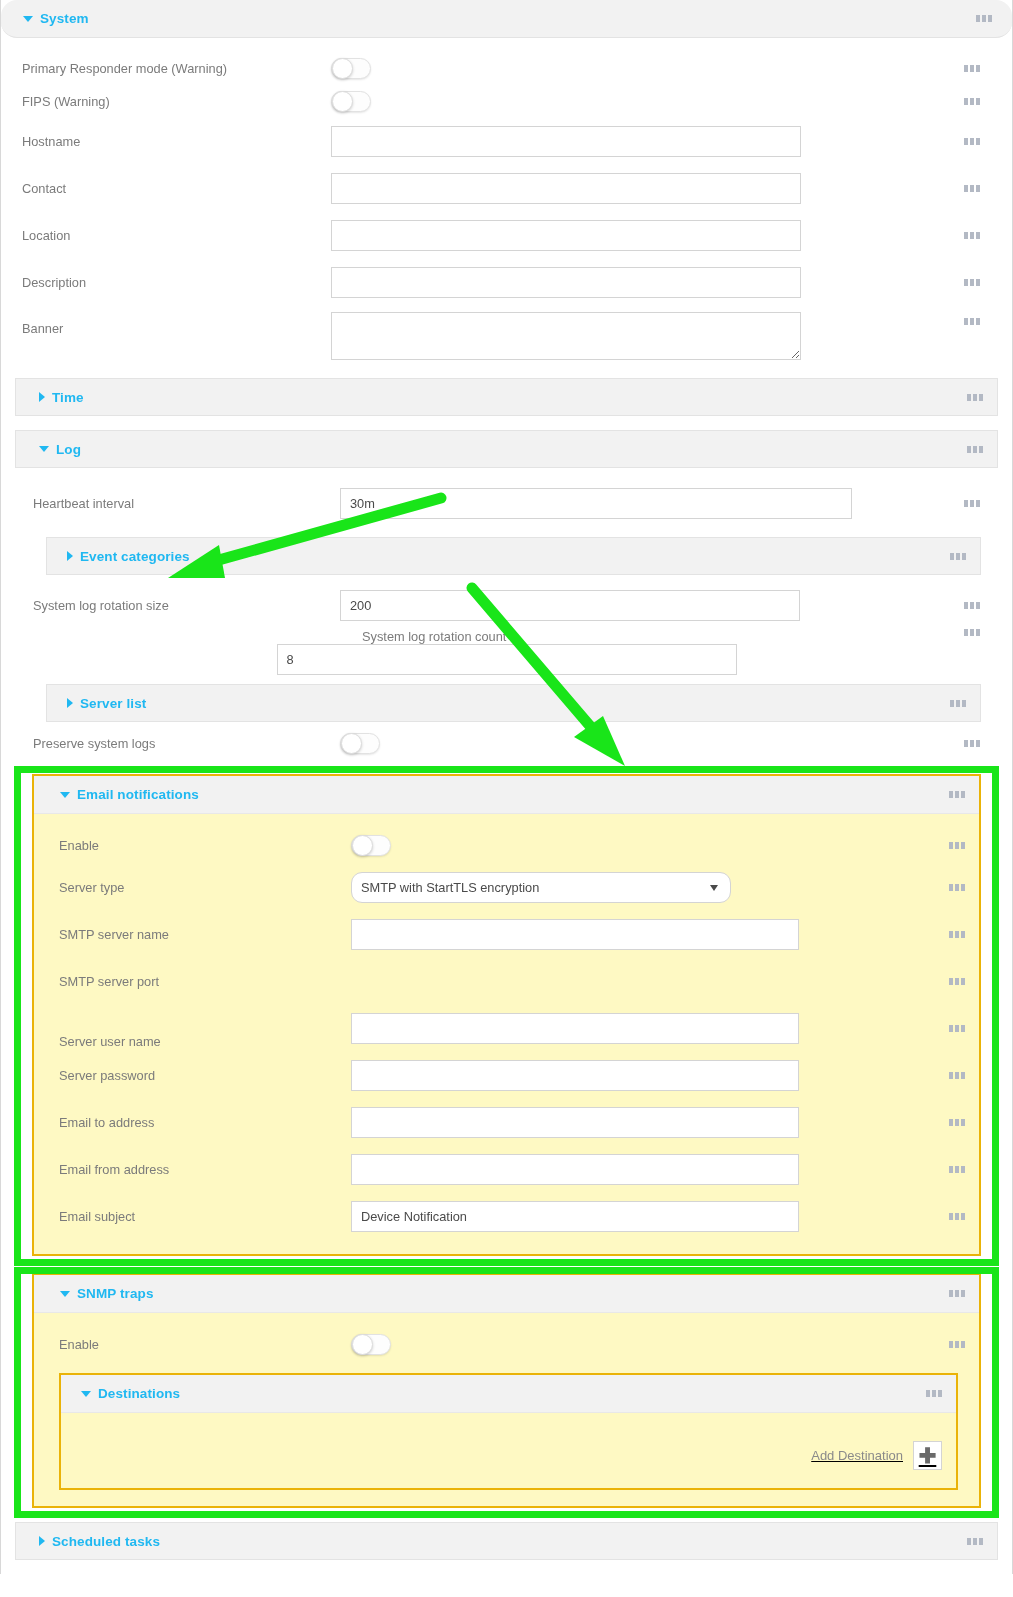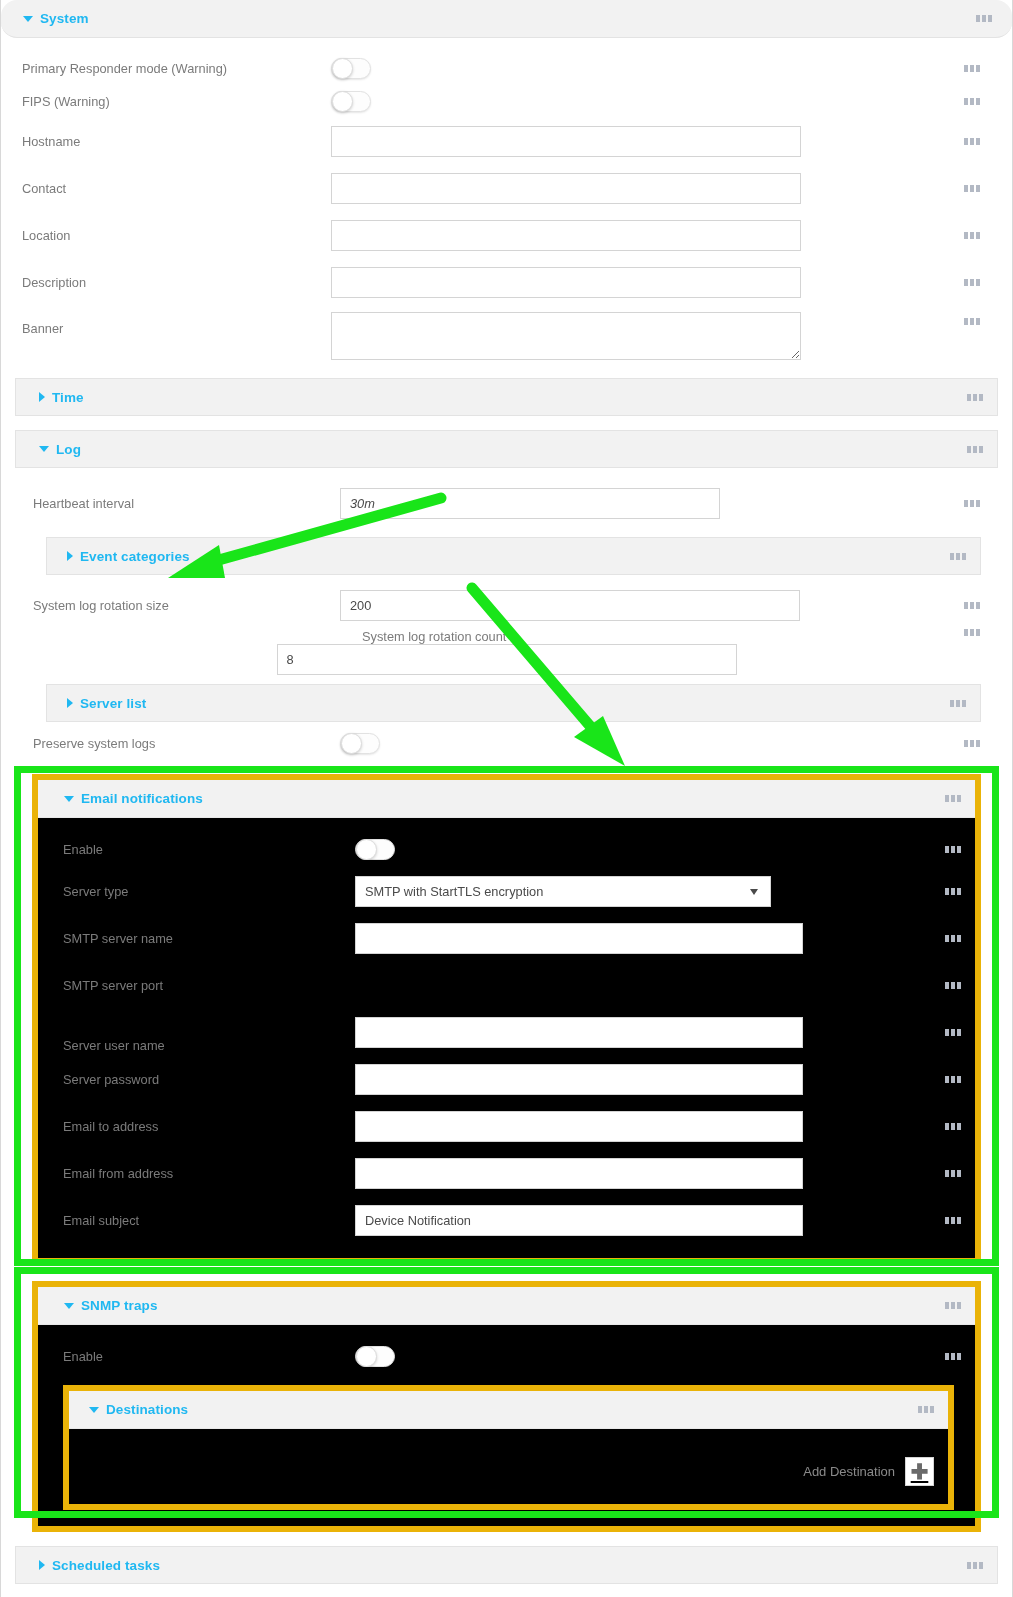--- a/index.html
+++ b/index.html
@@ -126,21 +126,21 @@
     position: absolute;
     left: 0px; top: -1px;
     width: 21px; height: 21px;
     border-radius: 50%;
     background: #fff;
     border: 1px solid #dcdcdc;
     box-shadow: 0 1px 3px rgba(0,0,0,.18);
   }
 
   
-  .panel { border: 6px solid #eab308; background:#000000; }
+  .panel { border: 2px solid #eab308; background:#fef9c3; }
   .panel-head {
     background: #f2f2f2;
     height: 38px;
     display: flex;
     align-items: center;
     position: relative;
     border-bottom: 1px solid #e8e8e8;
   }
 
   .addrow {
@@ -305,21 +305,21 @@
             <i></i>
             <i></i>
             <i></i>
           </span>
     </div>
 
     <div style="padding:12px 0 0 0;">
 
       <div class="row" style="height:47px;">
         <span class="row-label" style="width:325px;padding-left:18px;">Heartbeat interval</span>
-        <input class="txt" type="text" style="width: 380px; font-style: italic;" value="30m">
+        <input class="txt" type="text" style="width: 512px;" value="30m">
         <span class="dots" style="right:18px;">
               <i></i>
               <i></i>
               <i></i>
             </span>
       </div>
 
       <div style="padding:10px 17px 0 31px;">
         <div class="sec-head" style="padding-left:20px;">
           <span class="sec-title">
@@ -403,21 +403,21 @@
                   </div>
               <span class="dots" style="right:14px;">
                     <i></i>
                     <i></i>
                     <i></i>
                   </span>
             </div>
 
             <div class="row" style="height:47px;">
               <span class="row-label" style="width:317px;padding-left:25px;">Server type</span>
-              <div class="selbox" style="width:416px;">
+              <div class="selbox" style="width:380px;border-radius:11px;">
                 <span>SMTP with StartTLS encryption</span>
                 <span class="sel-arrow"></span>
               </div>
               <span class="dots" style="right:14px;">
                     <i></i>
                     <i></i>
                     <i></i>
                   </span>
             </div>
 

